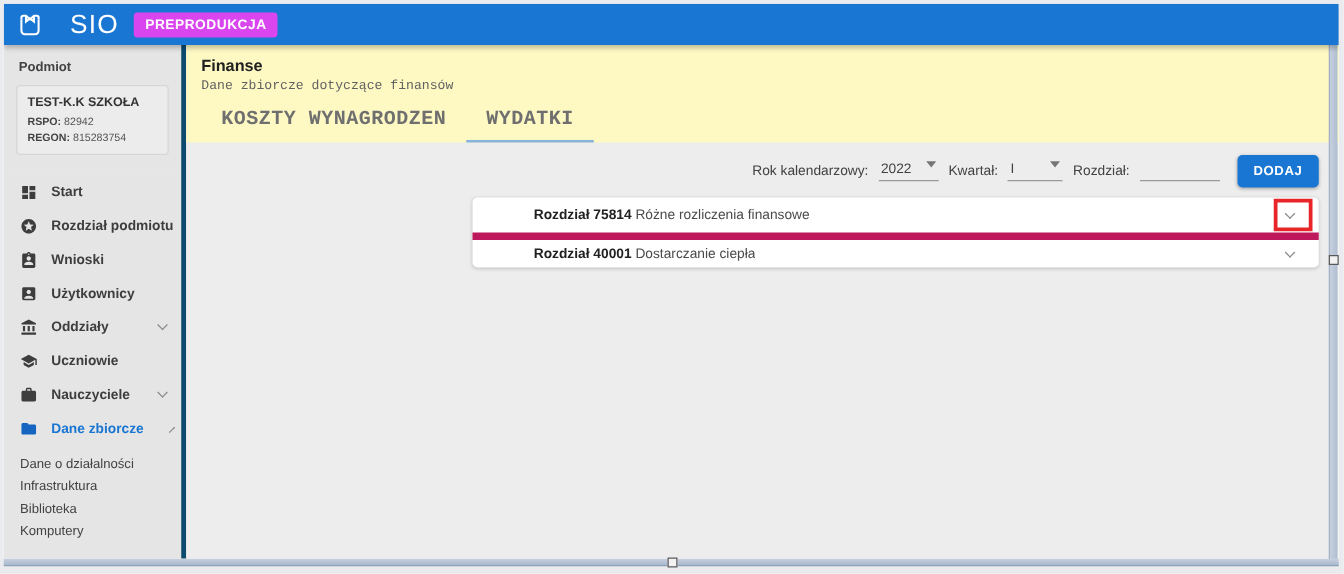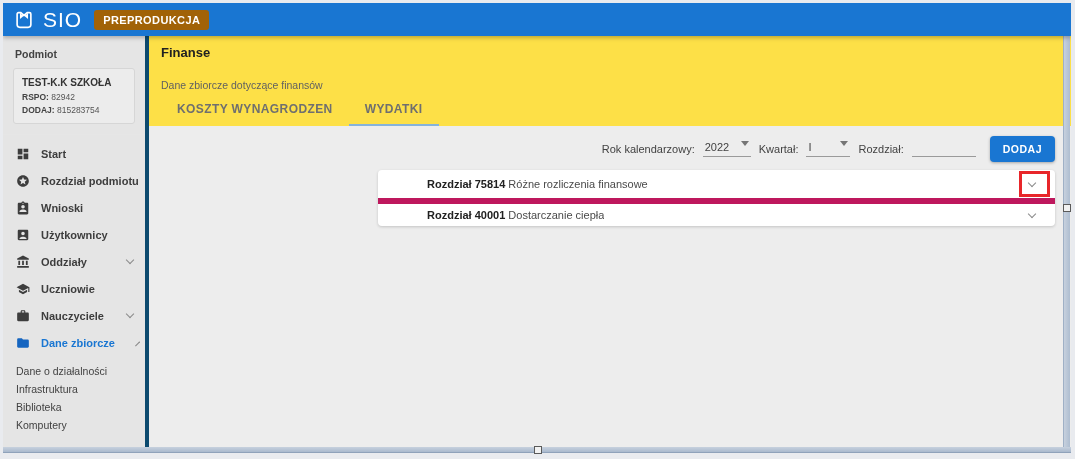--- a/index.html
+++ b/index.html
@@ -6,23 +6,23 @@
   html,body { width:1075px; height:459px; }
   body { font-family:"Liberation Sans", sans-serif; background:#fff; }
 
   .frame { position:relative; width:1075px; height:459px; background:#e9ebef; overflow:hidden; }
   .page  { position:absolute; left:3px; top:3px; width:1068px; height:444px; background:#fff;
            display:flex; flex-direction:column; overflow:hidden; }
 
   
   .appbar { height:33px; background:#1976d2; display:flex; align-items:center; padding:0 10px;
             flex:0 0 auto; box-shadow:0 2px 4px rgba(0,0,0,.25); z-index:5; }
-  .logo { display:flex; align-items:center; gap:8px; }
+  .logo { display:flex; align-items:center; gap:21px; }
   .logo-text { color:#fff; font-size:21px; font-weight:400; letter-spacing:1px; line-height:1; }
-  .env-badge { margin-left:12px; background:#a16207; color:#fff; font-size:11px; font-weight:bold;
+  .env-badge { margin-left:12px; background:#d946ef; color:#fff; font-size:11px; font-weight:bold;
                padding:4px 9px; border-radius:3px; letter-spacing:.4px;text-align:right; }
 
   
   .body { flex:1; display:flex; min-height:0; }
 
   
   .sidebar { width:146px; background:#e5e5e5; border-right:4px solid #0c4a6e; flex:0 0 auto;
              display:flex; flex-direction:column; overflow:hidden; }
   .podmiot-label { font-size:10.5px; font-weight:bold; color:#424242; padding:12px 12px 0 12px; }
   .entity-card { margin:8px 10px 0 10px; background:#ececec; border:1px solid #d6d6d6; border-radius:3px;
@@ -42,26 +42,26 @@
   .chev { width:6px; height:6px; border-right:1.5px solid #8a8a8a; border-bottom:1.5px solid #8a8a8a;
           transform:rotate(45deg); margin-top:-3px; }
   .chev.up { transform:rotate(-135deg); margin-top:3px; }
 
   .submenu { padding:6px 0 0 0; }
   .submenu-item { height:18px; display:flex; align-items:center; padding:0 12px 0 13px; cursor:pointer; }
   .submenu-item span { font-size:10.5px; color:#424242; white-space:nowrap; }
 
   
   .main { flex:1; display:flex; flex-direction:column; min-width:0; background:#ededed; }
-  .main-head { background:#fde047; padding:9px 0 0 12px; flex:0 0 auto; }
+  .main-head { background:#fef9c3; padding:9px 0 0 12px; flex:0 0 auto; }
   .page-title { font-size:13px; font-weight:bold; color:#212121; }
-  .page-subtitle { font-size:10.5px; color:#616161; margin-top:19px; }
+  .page-subtitle { font-size:10.5px; color:#616161; margin-top:3px;font-family:Liberation Mono, monospace; }
   .tabs { display:flex; margin-top:11px; }
-  .tab { padding:0 16px 8px 16px; font-size:12px; letter-spacing:.4px; color:#6f6f6f; font-weight:bold;
-         border-bottom:2px solid transparent; cursor:pointer; }
+  .tab { padding:0 16px 8px 16px; font-size:16px; letter-spacing:.4px; color:#6f6f6f; font-weight:bold;
+         border-bottom:2px solid transparent; cursor:pointer;font-family:Liberation Mono, monospace; }
   .tab.active { border-bottom-color:#85b3db; }
 
   .content { flex:1; padding-top:10px; position:relative; }
 
   
   .filterbar { display:flex; align-items:center; justify-content:flex-end; gap:8px; margin-right:16px; height:26px; }
   .f-label { font-size:11px; color:#424242; }
   .f-select { display:flex; align-items:flex-start; gap:6px; border-bottom:1px solid #9a9a9a;
               padding:0 2px 3px 2px; cursor:pointer; }
   .f-select .f-value { font-size:11px; color:#424242; min-width:30px; }
@@ -118,21 +118,21 @@
     </div>
 
     <div class="body">
 
       <div class="sidebar">
         <div class="podmiot-label">Podmiot</div>
 
         <div class="entity-card">
           <div class="entity-name">TEST-K.K SZKOŁA</div>
           <div class="entity-meta"><b>RSPO:</b> <span>82942</span></div>
-          <div class="entity-meta"><b>DODAJ:</b> <span>815283754</span></div>
+          <div class="entity-meta"><b>REGON:</b> <span>815283754</span></div>
         </div>
 
         <div class="side-divider"></div>
 
         <div class="menu">
 
           <div class="menu-item">
             <span class="mi-icon">
               <svg viewBox="0 0 24 24" width="14" height="14" fill="#3d3d3d">
                   <path d="M3 13h8V3H3v10zm0 8h8v-6H3v6zm10 0h8V11h-8v10zm0-18v6h8V3h-8z"></path>

